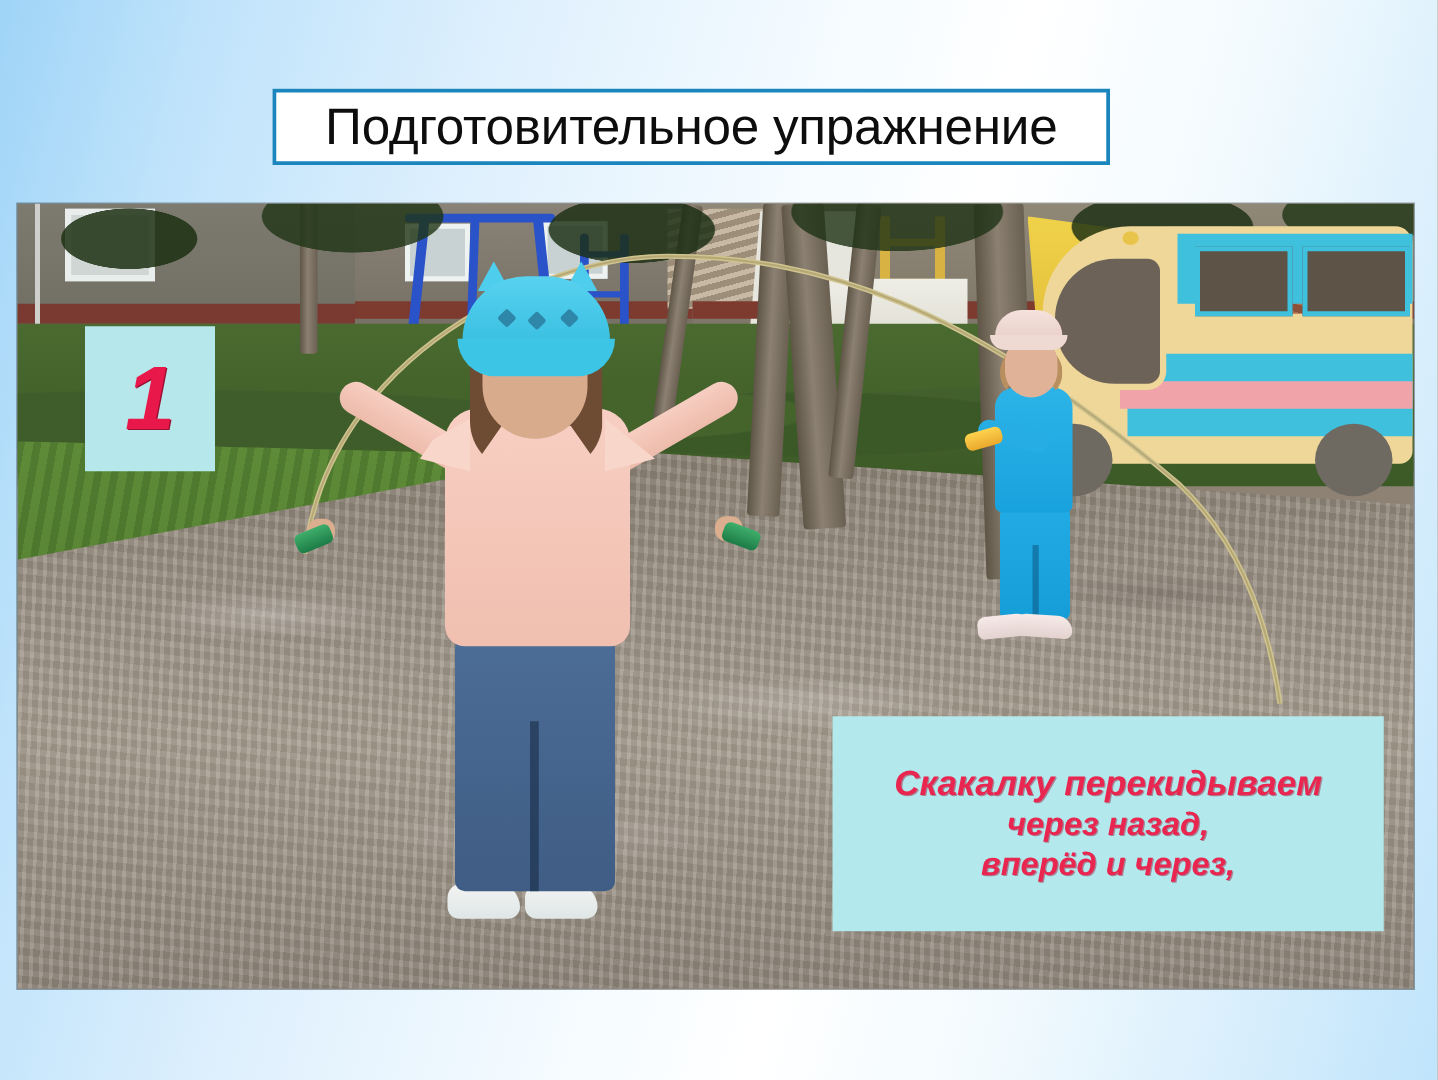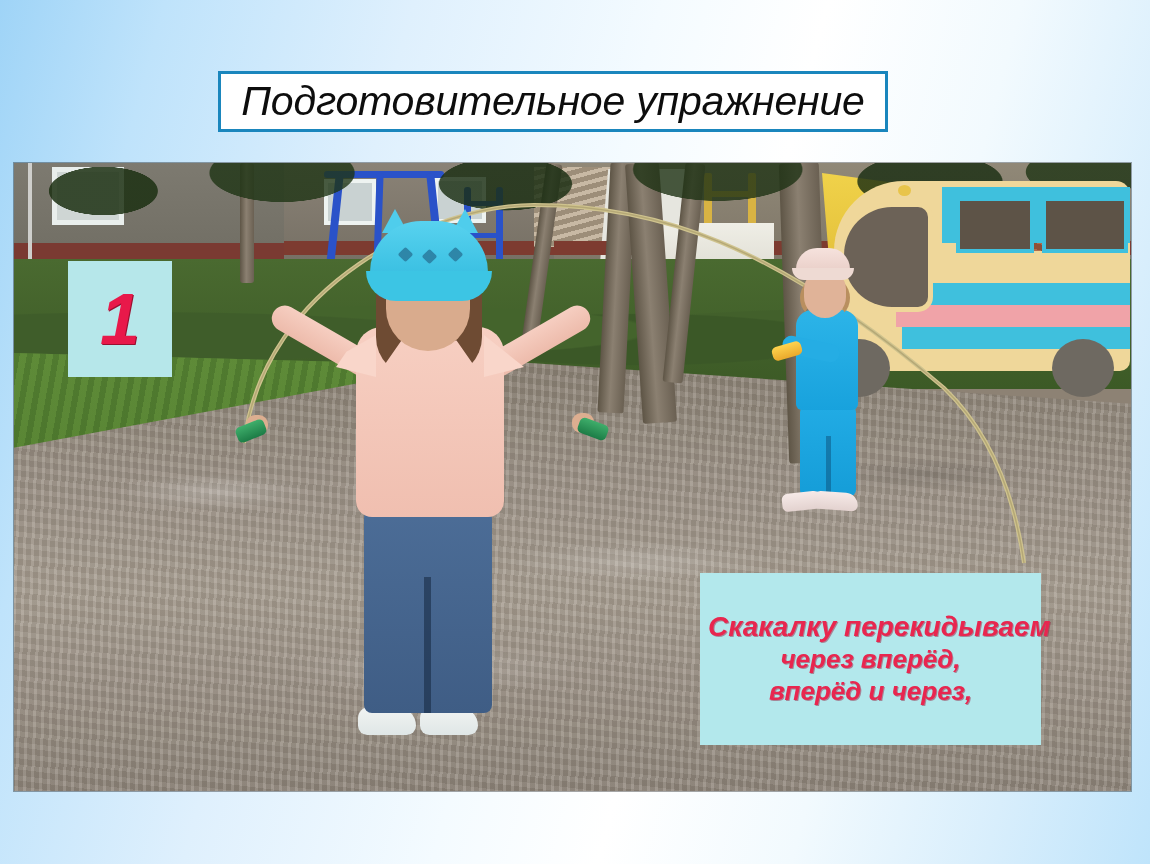--- a/index.html
+++ b/index.html
@@ -36,21 +36,20 @@
     display: flex;
     align-items: center;
     justify-content: center;
   }
   #title-text {
     font-size: 41px;
     line-height: 1;
     color: #0d0d0d;
     white-space: nowrap;
     letter-spacing: -0.2px;
-    font-style: italic;
   }
 
   
   #photo {
     position: absolute;
     left: 14px; top: 163px;
     width: 1117px; height: 628px;
     overflow: hidden;
     background: #8d8274;
     box-shadow: 0 0 0 1px rgba(0,0,0,.35);
@@ -388,25 +387,26 @@
     font-weight: bold;
     font-style: italic;
     color: #e8194a;
     line-height: 1;
     text-shadow: 1px 1px 0 #9a0f30;
   }
 
   
   #caption-box {
     position: absolute;
-    left: 686px; top: 410px;
-    width: 341px; height: 172px;
+    left: 652px; top: 410px;
+    width: 441px; height: 172px;
     background: #b3e8ec;
     display: flex;
     flex-direction: column;
+    align-items: center;
     justify-content: center;
     padding: 4px 8px;
     box-sizing: border-box;
   }
   #caption-box .cap-line {
     font-size: 26px;
     font-weight: bold;
     font-style: italic;
     color: #e8264f;
     line-height: 1.22;
@@ -544,18 +544,18 @@
       <div class="g1-face-dot" style="left:168px; top:62px;"></div>
       <div class="g1-brim"></div>
     </div>
 
     <div id="number-badge">
       <span id="number-badge-value">1</span>
     </div>
 
     <div id="caption-box">
       <div class="cap-line l1">Скакалку перекидываем</div>
-      <div class="cap-line">через вперёд,</div>
+      <div class="cap-line">через назад,</div>
       <div class="cap-line">вперёд и через,</div>
     </div>
 
   </div>
 </div>
 
 </body></html>

